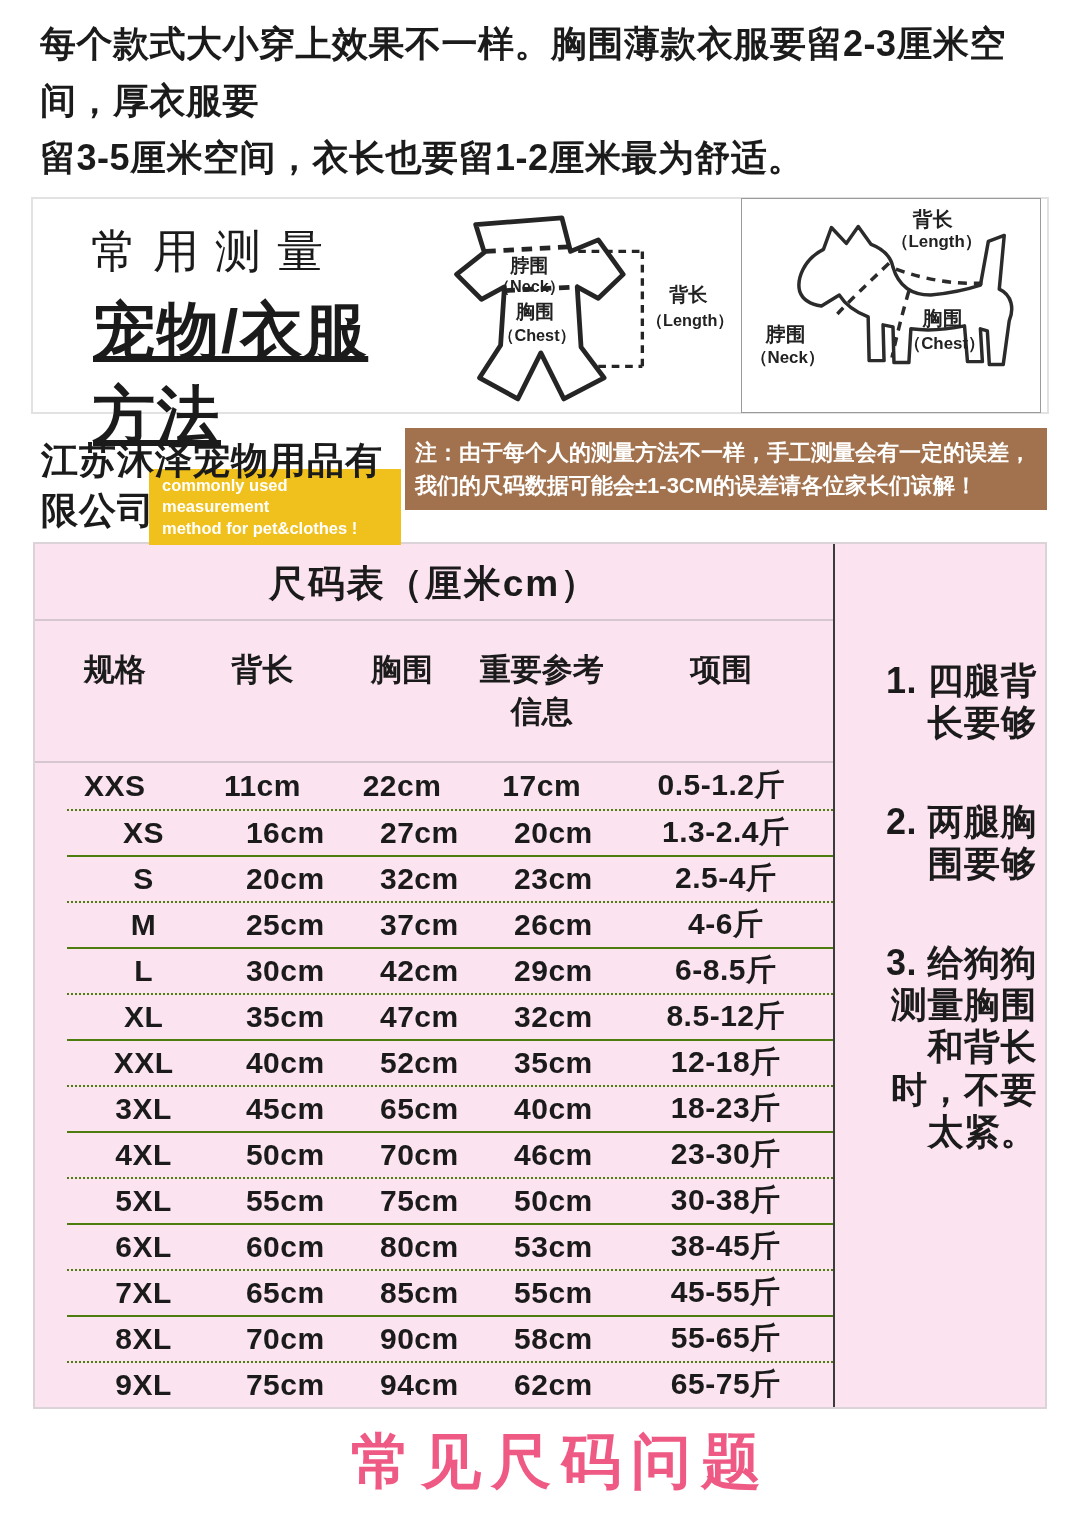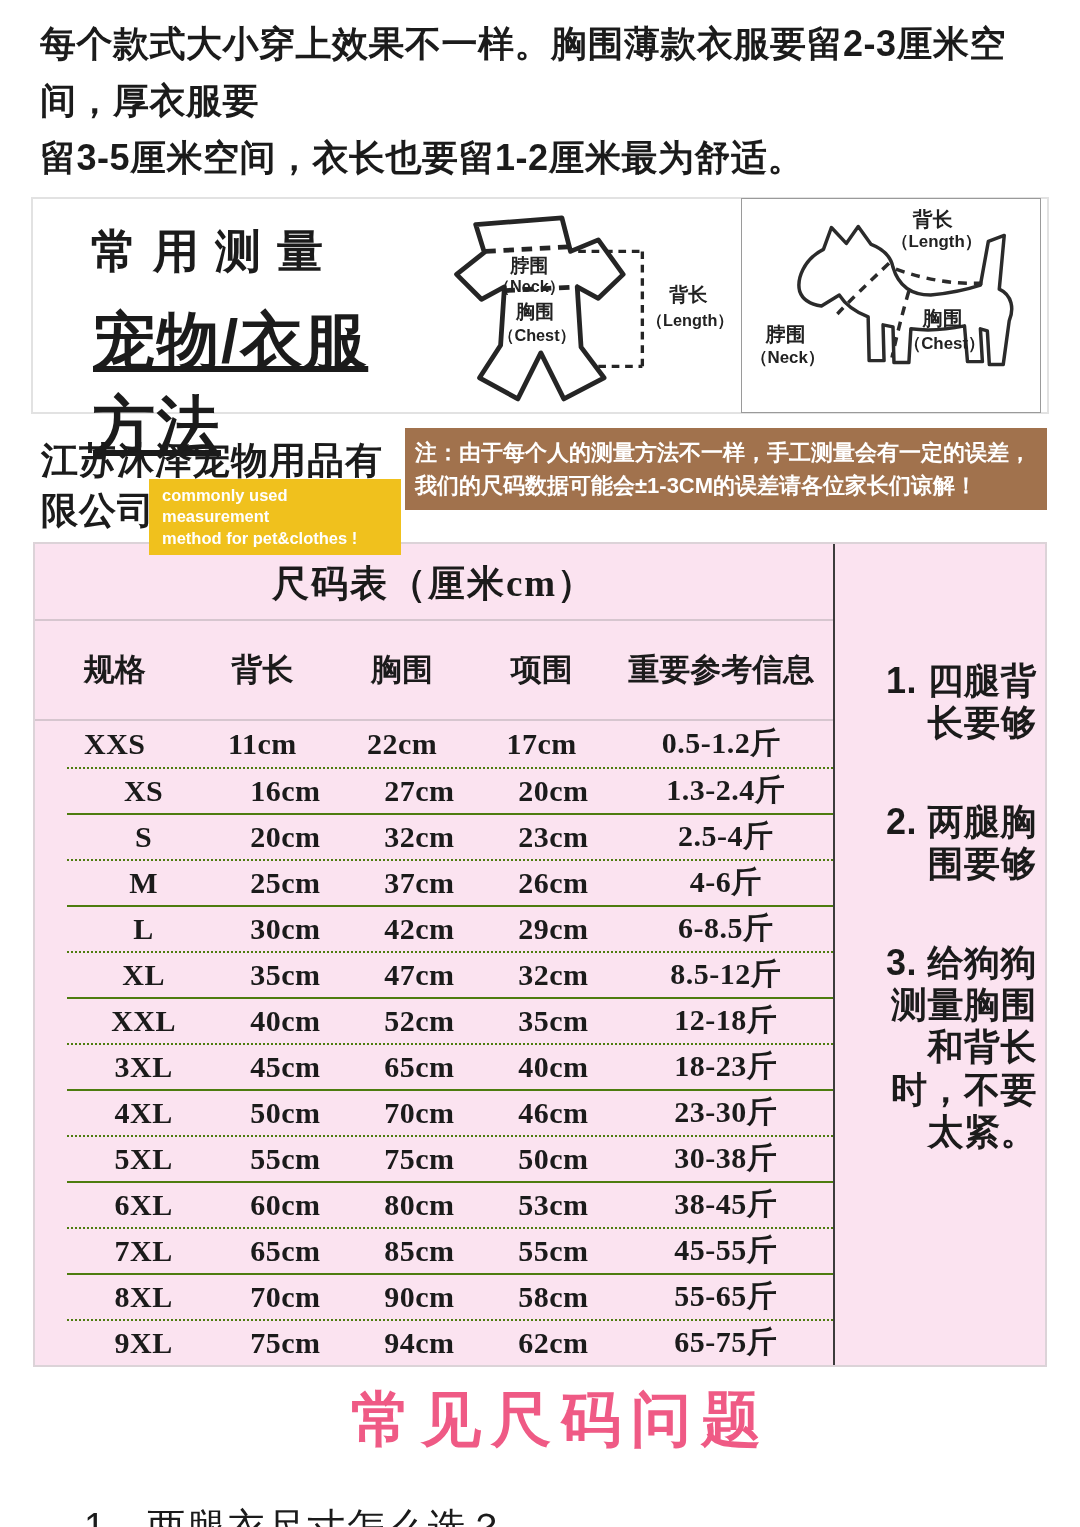--- a/index.html
+++ b/index.html
@@ -11,37 +11,37 @@
   *{margin:0;padding:0;box-sizing:border-box;}
   body{background:#fff;font-family:"Liberation Sans","DejaVu Sans",sans-serif;color:#1b1b1b;}
   .page{position:relative;width:1080px;height:1527px;background:#fff;overflow:hidden;}
 
   
   .intro{padding:16px 34px 0 40px;font-size:36px;font-weight:700;line-height:1.58;letter-spacing:.5px;}
 
   
   .measure-box{display:flex;margin:10px 31px 0 31px;border:2px solid #e2e2e2;height:217px;background:#fff;}
   .mb-title{flex:0 0 368px;padding-top:16px;}
-  .mb-t1{font-size:46px;font-weight:700;letter-spacing:16px;margin:6px 0 16px 58px;}
+  .mb-t1{font-size:46px;font-weight:400;letter-spacing:16px;margin:6px 0 6px 58px;}
   .mb-t2{font-size:62px;font-weight:700;letter-spacing:2px;margin-left:60px;text-decoration:underline;}
   .mb-badge{margin:12px 0 0 116px;width:fit-content;background:var(--badge-yellow);color:#fff;
             font-size:16.5px;font-weight:700;line-height:1.3;padding:6px 13px;}
   .mb-clothes{flex:0 0 340px;}
   .mb-dog{flex:0 0 300px;border:1px solid #9a9a9a;margin:-1px -1px -1px 0;background:#fff;}
   svg text{font-family:"Liberation Sans","DejaVu Sans",sans-serif;fill:#222;font-weight:600;}
 
   
   .company-row{display:flex;margin:14px 33px 0 33px;align-items:flex-start;}
   .company{flex:1;font-size:37px;font-weight:700;padding:8px 0 0 8px;letter-spacing:1px;font-family:Liberation Mono, monospace;}
   .note-box{width:642px;background:var(--note-brown);color:#fff;font-size:22px;font-weight:700;
             line-height:1.5;padding:8px 10px;white-space:nowrap;overflow:hidden;}
 
   
   .size-table{display:flex;margin:6px 33px 0 33px;border:2px solid #dcd3d8;background:var(--table-pink);}
-  .st-main{flex:1;font-family:Liberation Serif, serif;}
+  .st-main{flex:1;}
   .st-title{text-align:center;font-size:37px;font-weight:700;padding:15px 0 10px;border-bottom:2px solid #d6c6cf;letter-spacing:2px;}
   .st-header{display:grid;grid-template-columns:20% 17% 18% 17% 28%;border-bottom:2px solid #d6c6cf;}
   .st-header .t-cell{font-size:31px;font-weight:700;text-align:center;padding:28px 0;}
   .t-row{display:grid;grid-template-columns:20% 17% 18% 17% 28%;height:46px;align-items:center;}
   .t-row + .t-row{border-top:2px solid #4d7c0f;margin-left:32px;}
   .t-row:nth-child(even){border-top-style:dotted;}
   .t-row .t-cell{font-size:30px;font-weight:600;text-align:center;letter-spacing:.5px;}
   .st-side{width:212px;border-left:2px solid #3c3c3c;padding:116px 8px 0 20px;}
   .side-note{font-size:36px;font-weight:700;line-height:1.18;margin-bottom:56px;letter-spacing:.5px;text-align:right;}
 
@@ -112,22 +112,22 @@
       </div>
   </div>
 
   <div class="size-table">
     <div class="st-main">
       <div class="st-title">尺码表（厘米cm）</div>
       <div class="st-header" id="st-header">
           <div class="t-cell">规格</div>
           <div class="t-cell">背长</div>
           <div class="t-cell">胸围</div>
+          <div class="t-cell">重要参考信息</div>
           <div class="t-cell">项围</div>
-          <div class="t-cell">重要参考信息</div>
         </div>
       <div id="st-rows">
           <div class="t-row">
             <div class="t-cell">XXS</div>
             <div class="t-cell">11cm</div>
             <div class="t-cell">22cm</div>
             <div class="t-cell">17cm</div>
             <div class="t-cell">0.5-1.2斤</div>
           </div>
           <div class="t-row">

